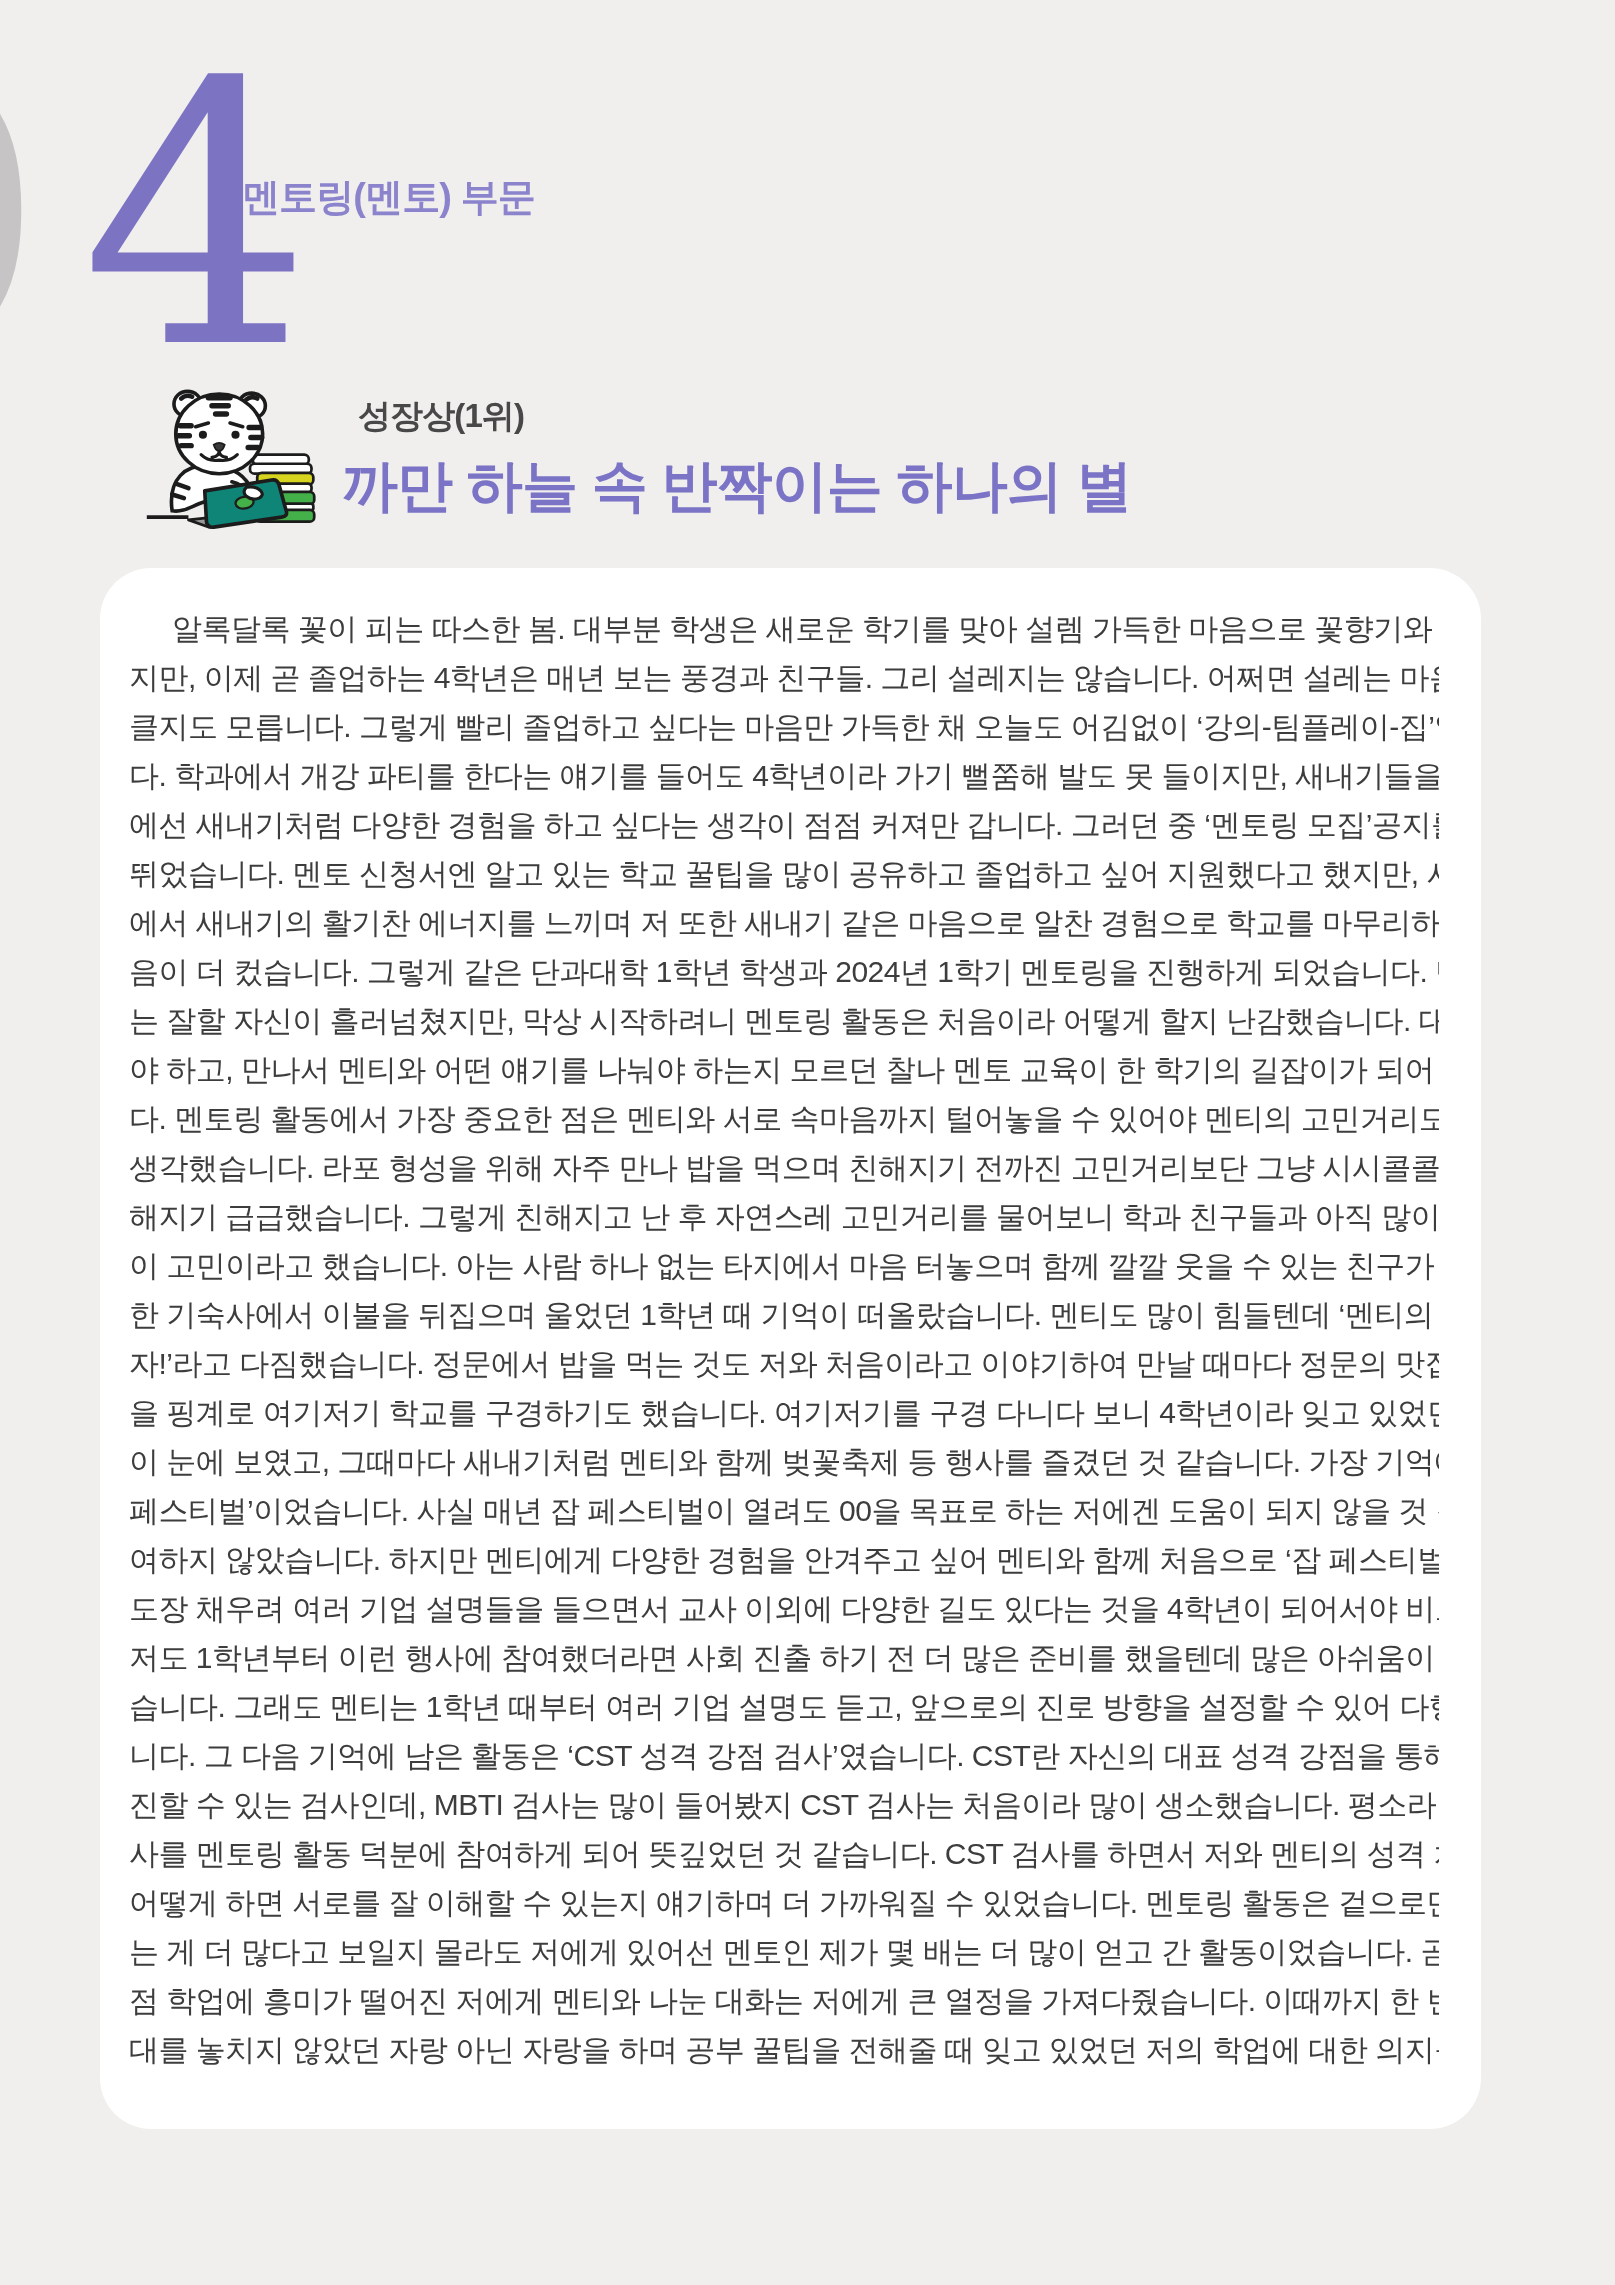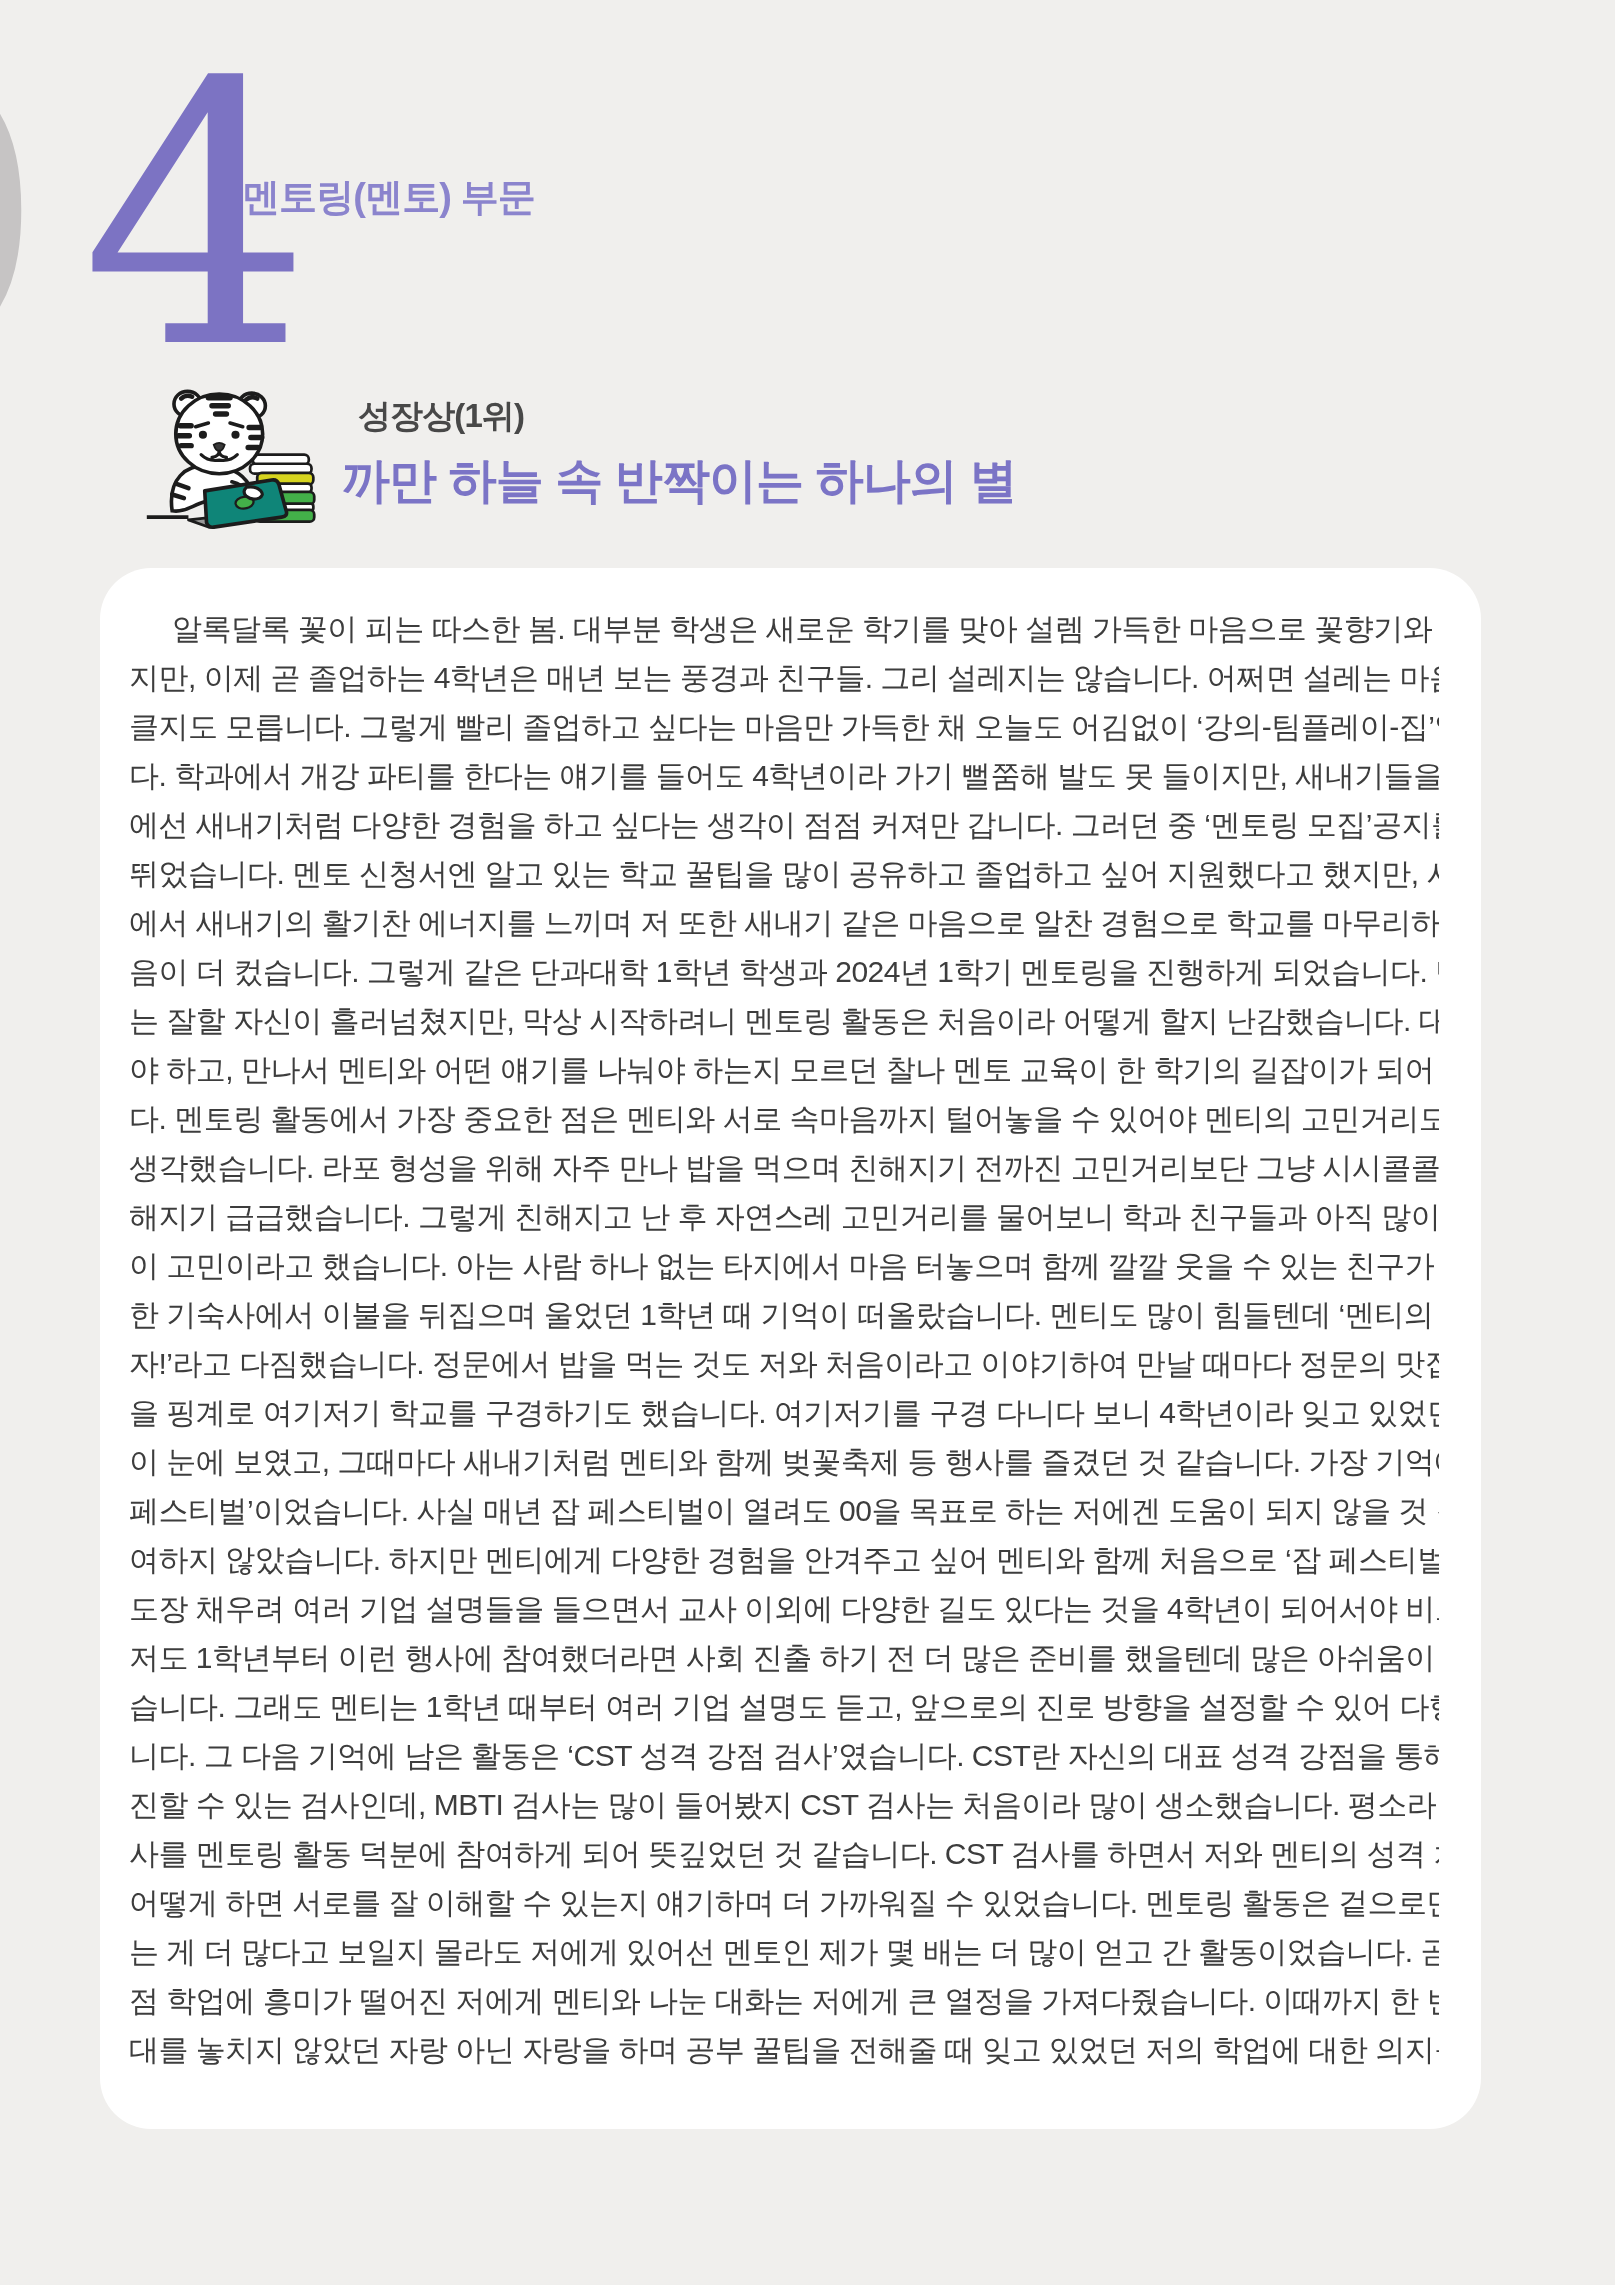--- a/index.html
+++ b/index.html
@@ -59,21 +59,21 @@
     font-size: 33px;
     font-weight: bold;
     color: #484848;
     letter-spacing: -0.9px;
     margin-left: 16px;
   }
   .page-title {
     position: absolute;
     left: 342px;
     top: 449px;
-    font-size: 48px;
+    font-size: 56px;
     font-weight: bold;
     color: #7b74c6;
     letter-spacing: -0.9px;
   }
 
   
   .card {
     position: absolute;
     left: 100px;
     top: 568px;

